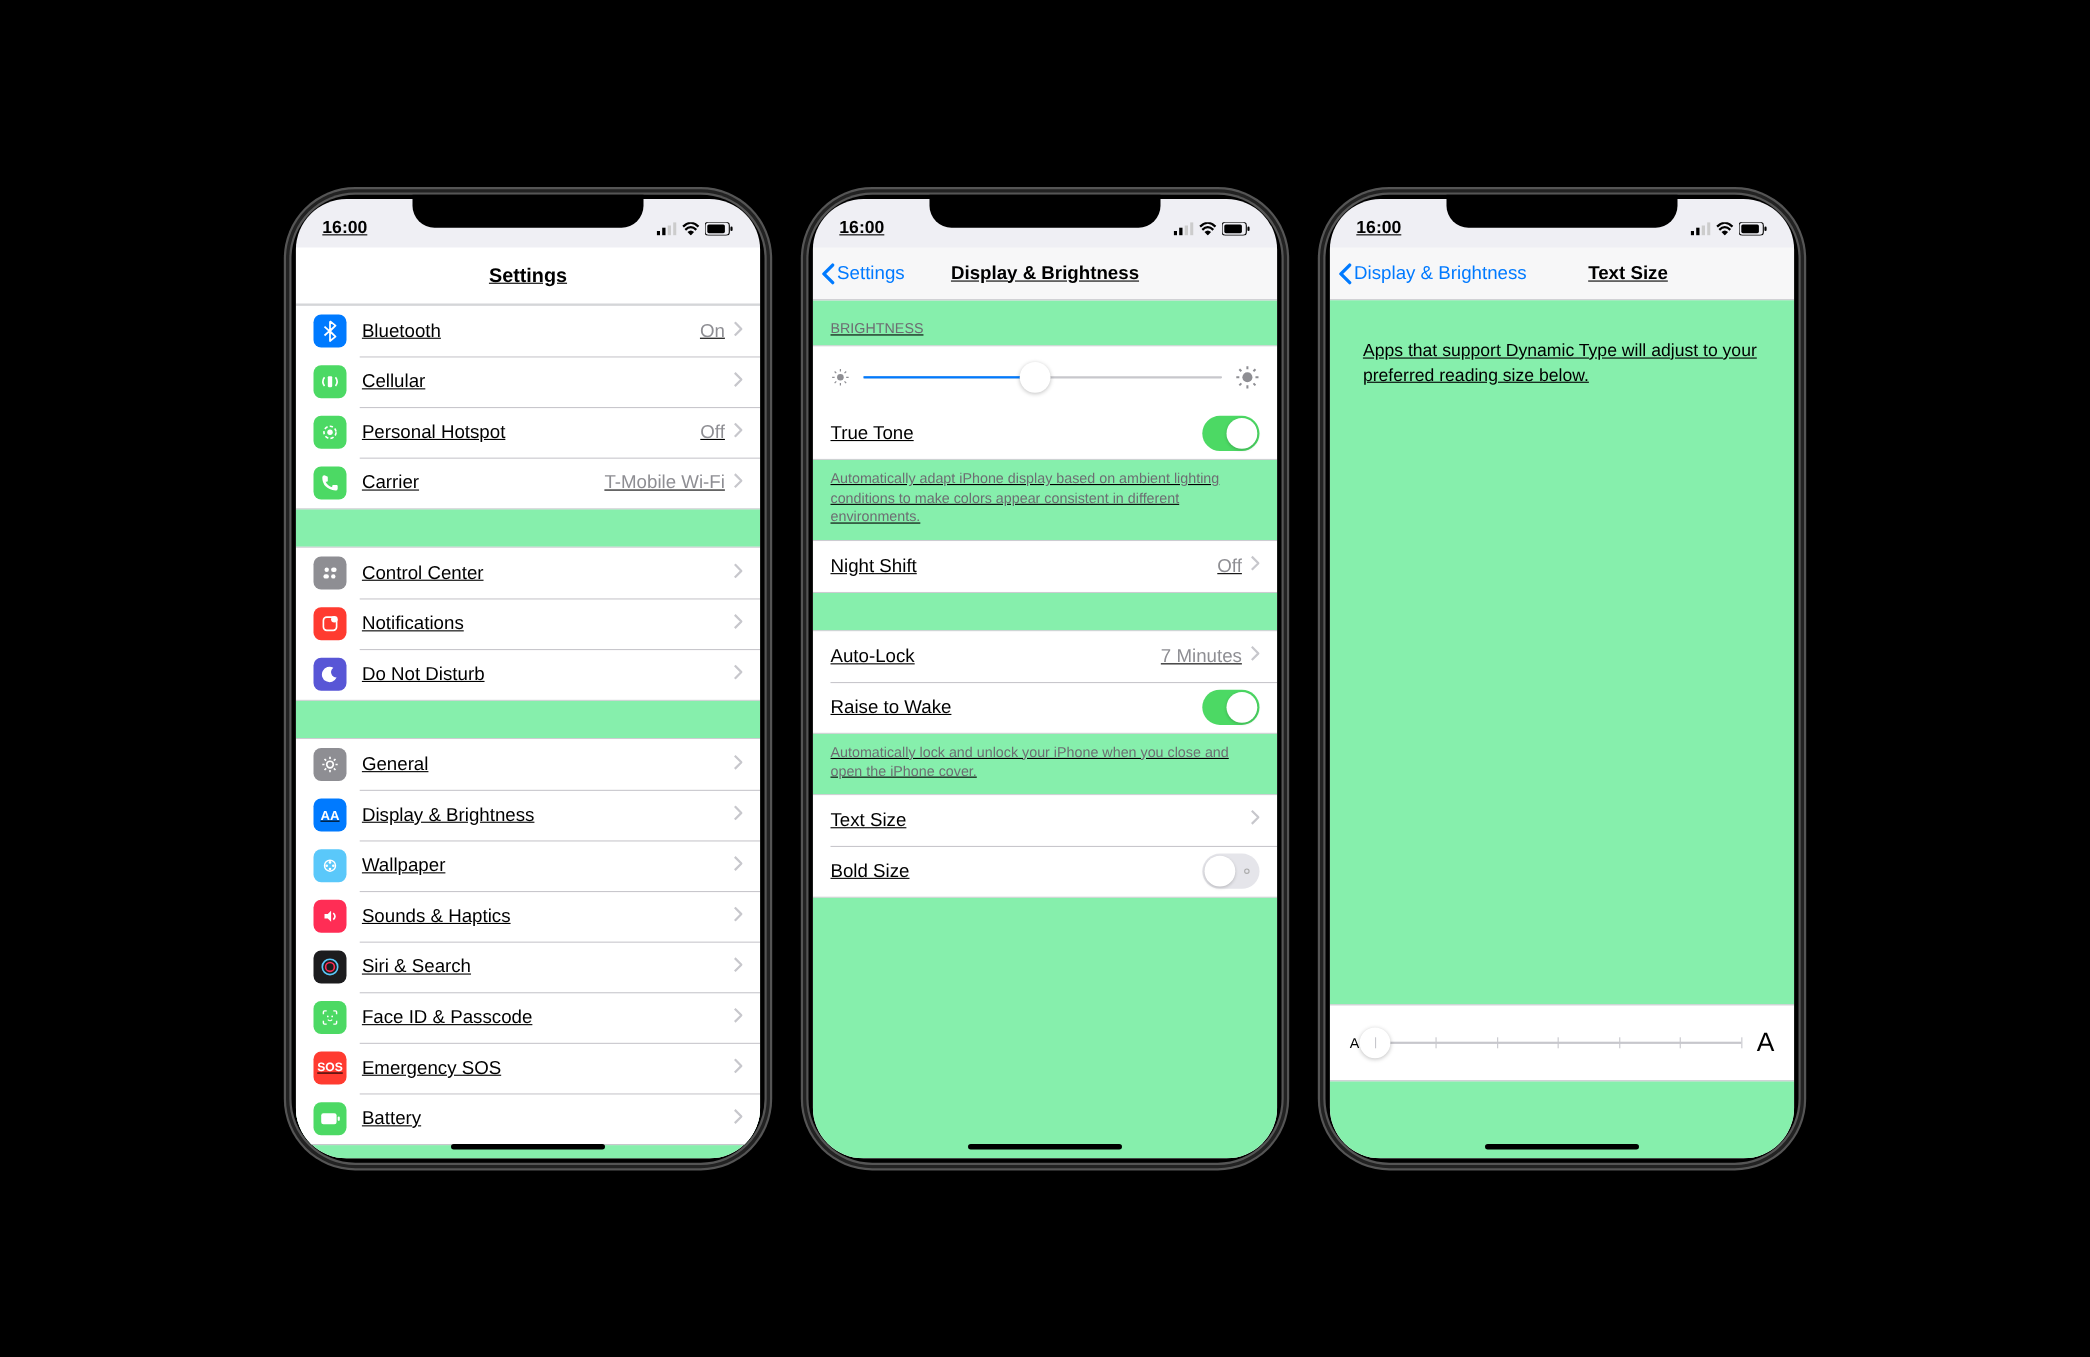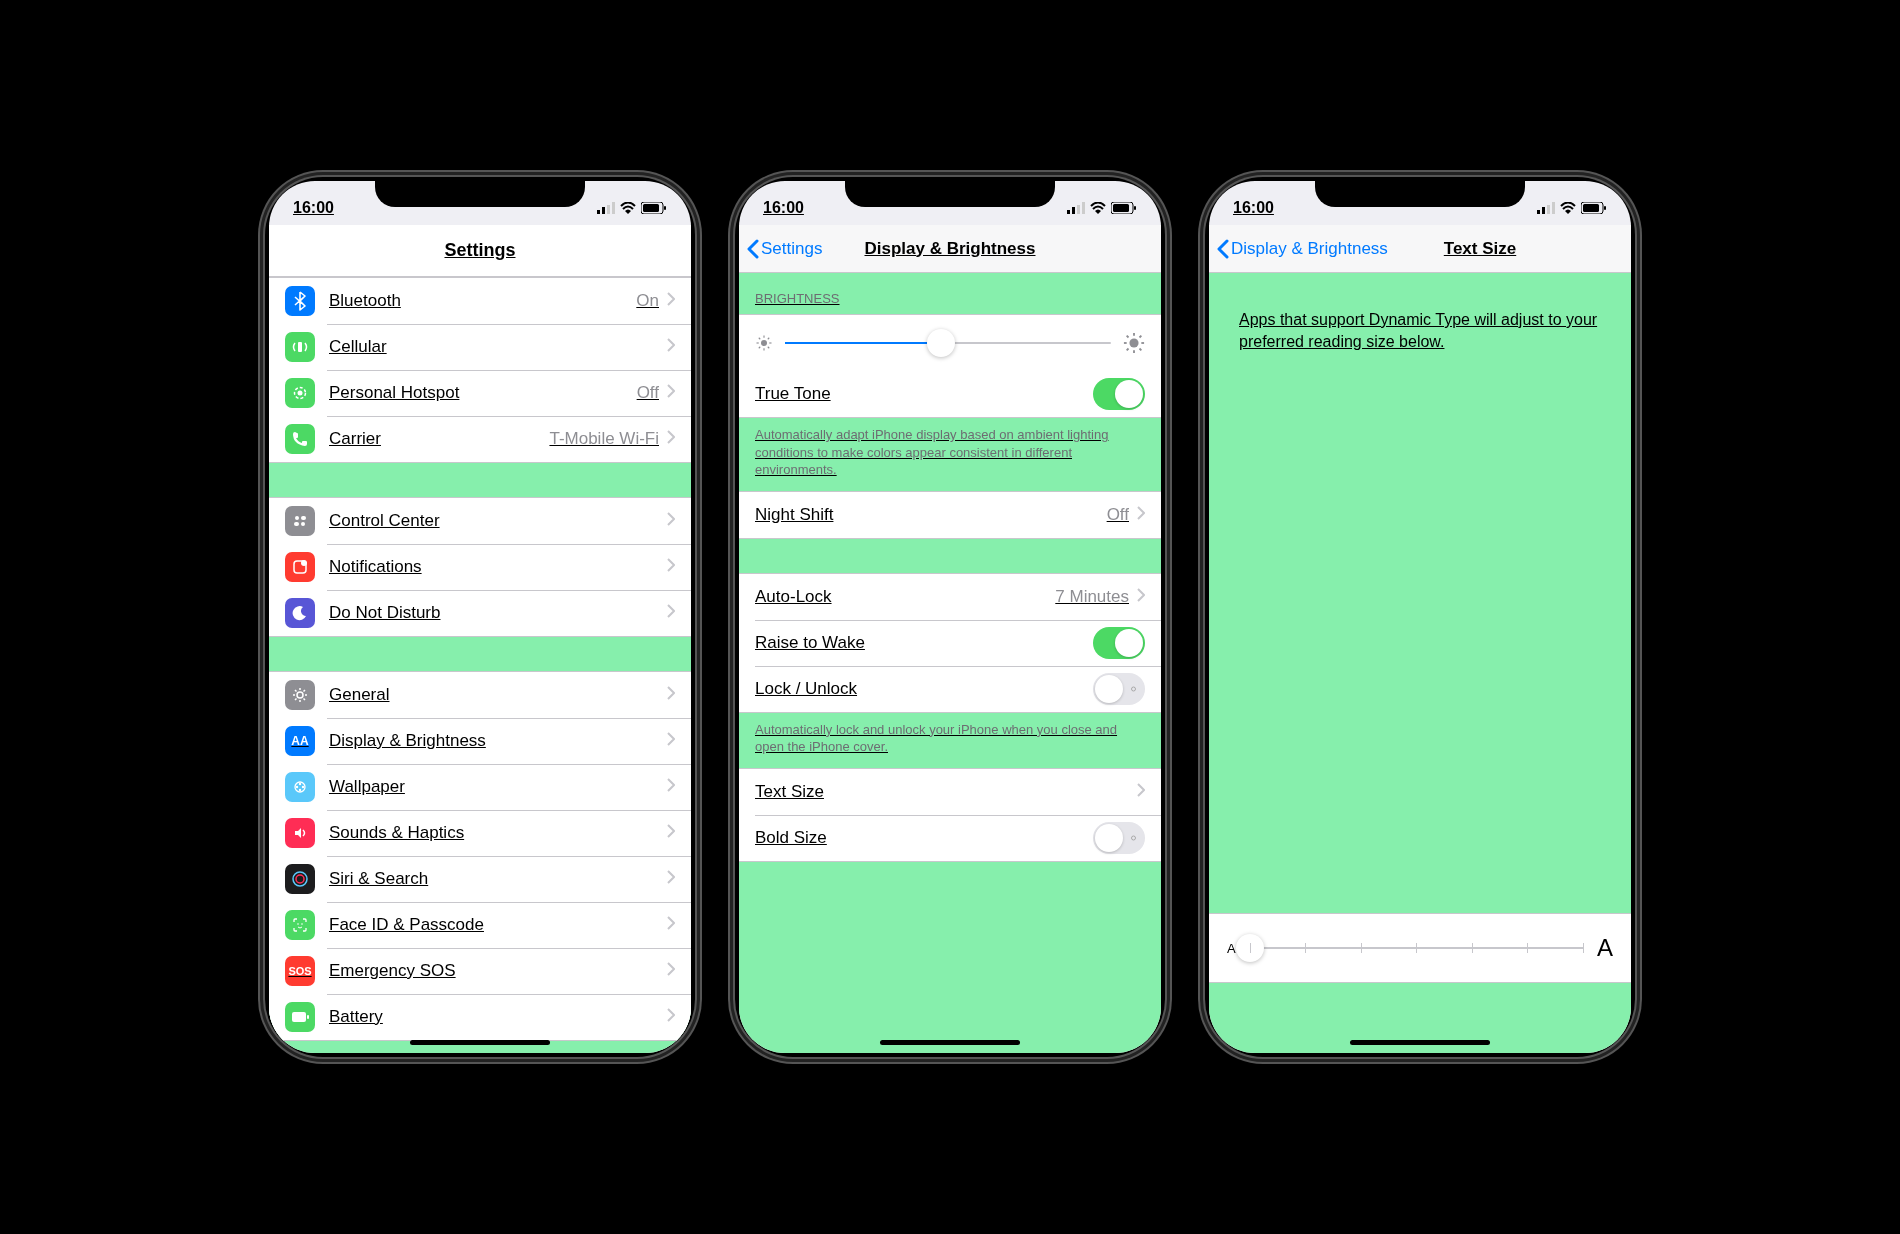--- a/index.html
+++ b/index.html
@@ -590,26 +590,20 @@
           <span class="label">Auto-Lock</span>
           <span class="value">7 Minutes</span>
           <span class="chevron"><svg width="8" height="14" viewBox="0 0 8 14">
                 <path d="M1 1 L7 7 L1 13" stroke="#c7c7cc" stroke-width="2" fill="none"></path>
               </svg></span>
         </div>
         <div class="row no-icon">
           <span class="label">Raise to Wake</span>
           <div class="toggle on"></div>
         </div>
-        <div class="row no-icon">
-          <span class="label">Lock / Unlock</span>
-          <div class="toggle off">
-              <span class="dot"></span>
-            </div>
-        </div>
       </div>
       <div class="group-footer">Automatically lock and unlock your iPhone when you close and open the iPhone cover.</div>
 
       <div class="group">
         <div class="row no-icon">
           <span class="label">Text Size</span>
           <span class="chevron"><svg width="8" height="14" viewBox="0 0 8 14">
                 <path d="M1 1 L7 7 L1 13" stroke="#c7c7cc" stroke-width="2" fill="none"></path>
               </svg></span>
         </div>

